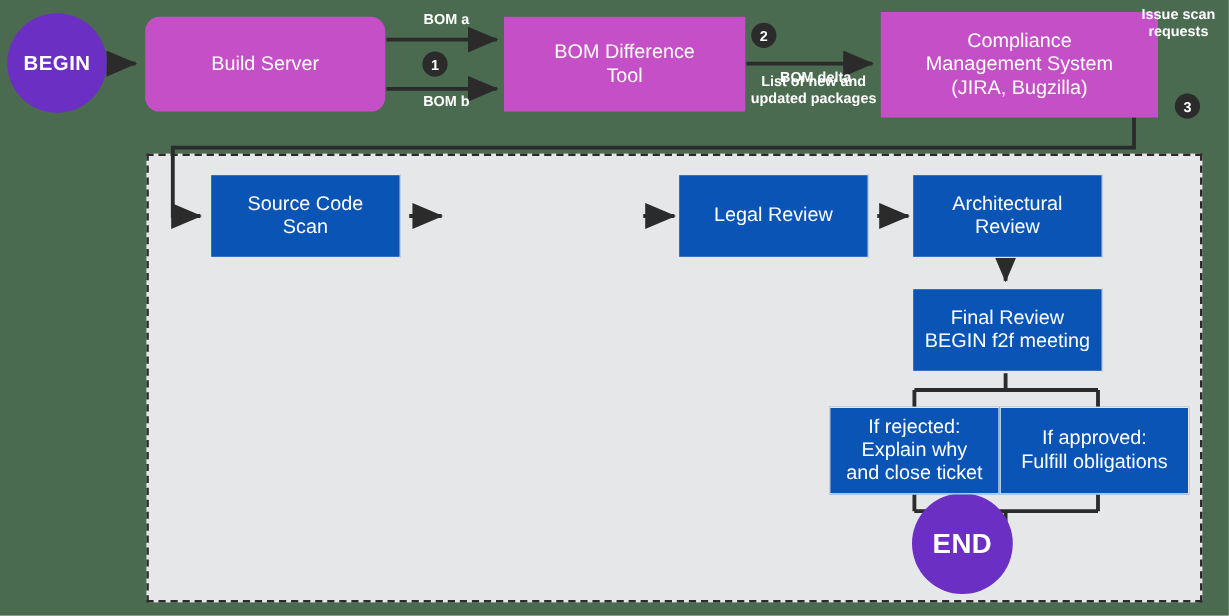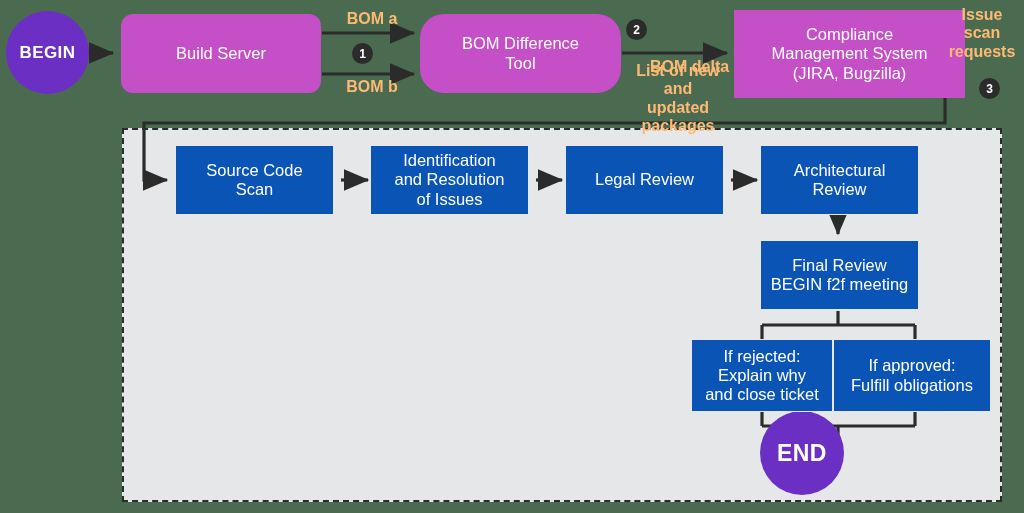--- a/index.html
+++ b/index.html
@@ -12,21 +12,21 @@
   }
   #stage{position:absolute;left:0;top:0;width:1024px;height:513px;}
   #svgroot{position:absolute;left:0;top:0;width:1024px;height:513px;}
 
   .node{position:absolute;box-sizing:border-box;display:flex;align-items:center;
         justify-content:center;text-align:center;color:#ffffff;line-height:1.16;}
   .proc-magenta{background:#c44fc6;font-size:16.5px;}
   .proc-blue{background:#0a54b5;font-size:16.5px;border:1px solid #e6e7e9;}
   .circle{border-radius:50%;font-weight:bold;background:#6b2fc4;letter-spacing:.4px;}
 
-  .edge-label{position:absolute;color:#fdba74;font-weight:bold;font-size:16px;
+  .edge-label{position:absolute;color:#ffffff;font-weight:bold;font-size:12px;
               text-align:center;line-height:1.15;white-space:pre-line;}
   .badge{position:absolute;width:21px;height:21px;border-radius:50%;background:#2b2b2b;
          color:#fff;font-size:12px;font-weight:bold;display:flex;align-items:center;
          justify-content:center;}
   .panel{position:absolute;background:#e6e7e9;border:2px dashed #2b2b2b;box-sizing:border-box;}
 </style>
 </head>
 <body>
 
 <div id="stage">
@@ -65,33 +65,30 @@
   <div class="node circle" style="left:6px;top:11px;width:83px;height:83px;font-size:17px;align-items:center;">
     <span>BEGIN</span>
   </div>
 
   <div class="node circle" style="left:760px;top:411px;width:84px;height:84px;font-size:23px;">
     <span>END</span>
   </div>
 
   <div class="node proc-magenta" style="left:121px;top:14px;width:200px;height:79px;white-space:pre-line;border-radius:12px;">Build Server</div>
 
-  <div class="node proc-magenta" style="left:420px;top:14px;width:201px;height:79px;white-space:pre-line;border-radius:24px;">BOM Difference
+  <div class="node proc-magenta" style="left:420px;top:14px;width:201px;height:79px;white-space:pre-line;">BOM Difference
 Tool</div>
 
   <div class="node proc-magenta" style="left:734px;top:10px;width:231px;height:88px;white-space:pre-line;">Compliance
 Management System
 (JIRA, Bugzilla)</div>
 
   <div class="node proc-blue" style="left:175px;top:145px;width:159px;height:70px;white-space:pre-line;">Source Code
 Scan</div>
 
-  <div class="node proc-blue" style="left:370px;top:145px;width:159px;height:70px;white-space:pre-line;">Identification
-and Resolution
-of Issues</div>
 
   <div class="node proc-blue" style="left:565px;top:145px;width:159px;height:70px;white-space:pre-line;">Legal Review</div>
 
   <div class="node proc-blue" style="left:760px;top:145px;width:159px;height:70px;white-space:pre-line;">Architectural
 Review</div>
 
   <div class="node proc-blue" style="left:760px;top:240px;width:159px;height:70px;white-space:pre-line;">Final Review
 BEGIN f2f meeting</div>
 
   <div class="node proc-blue" style="left:691px;top:339px;width:142px;height:73px;white-space:pre-line;">If rejected:

